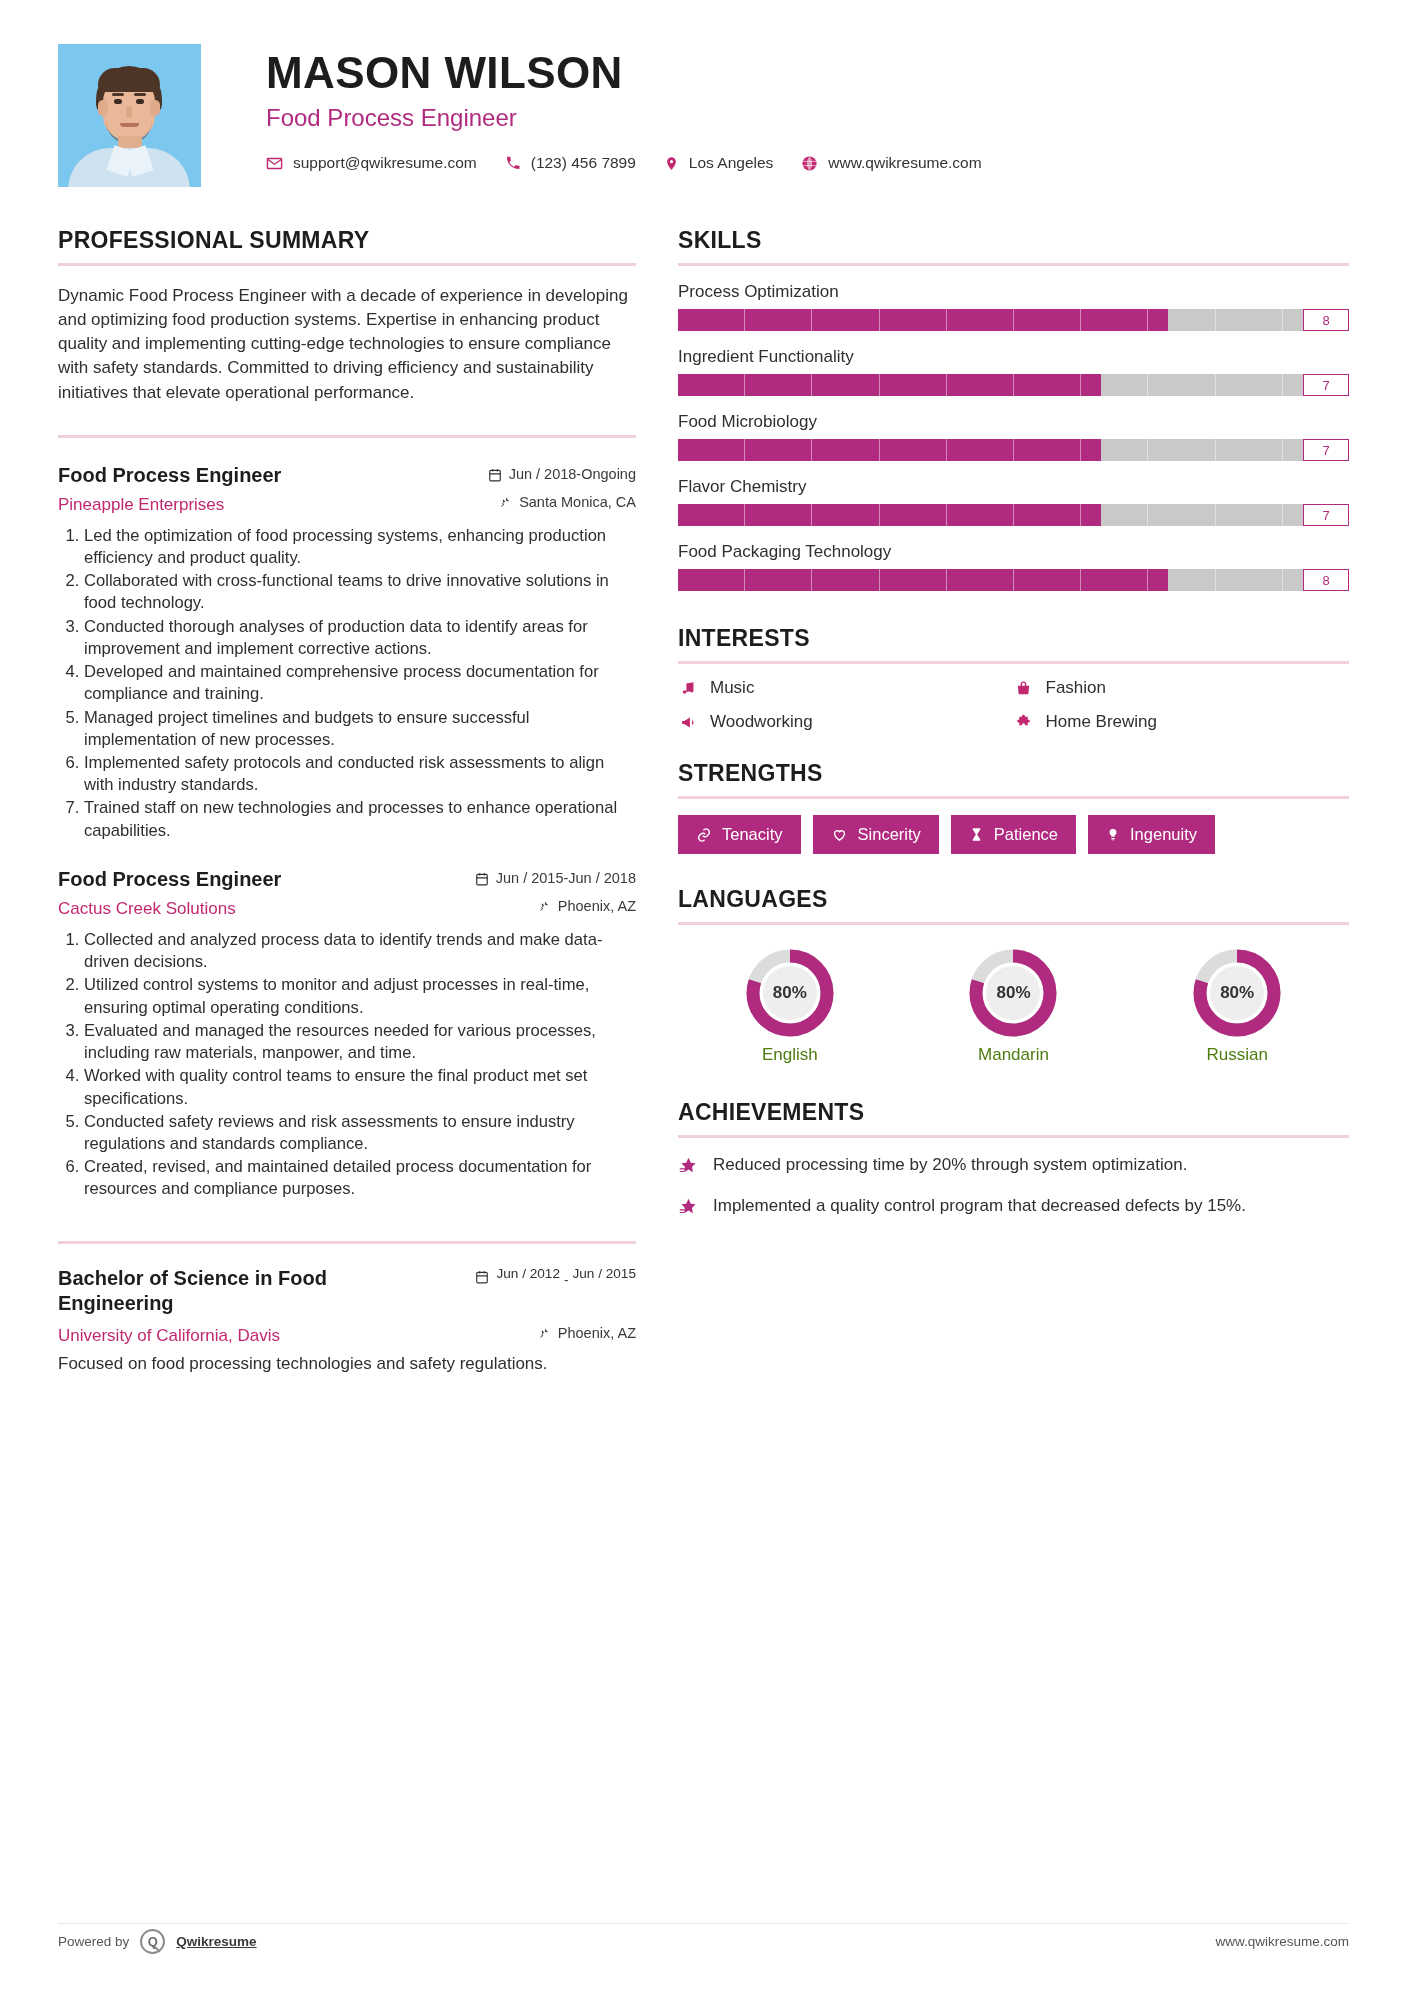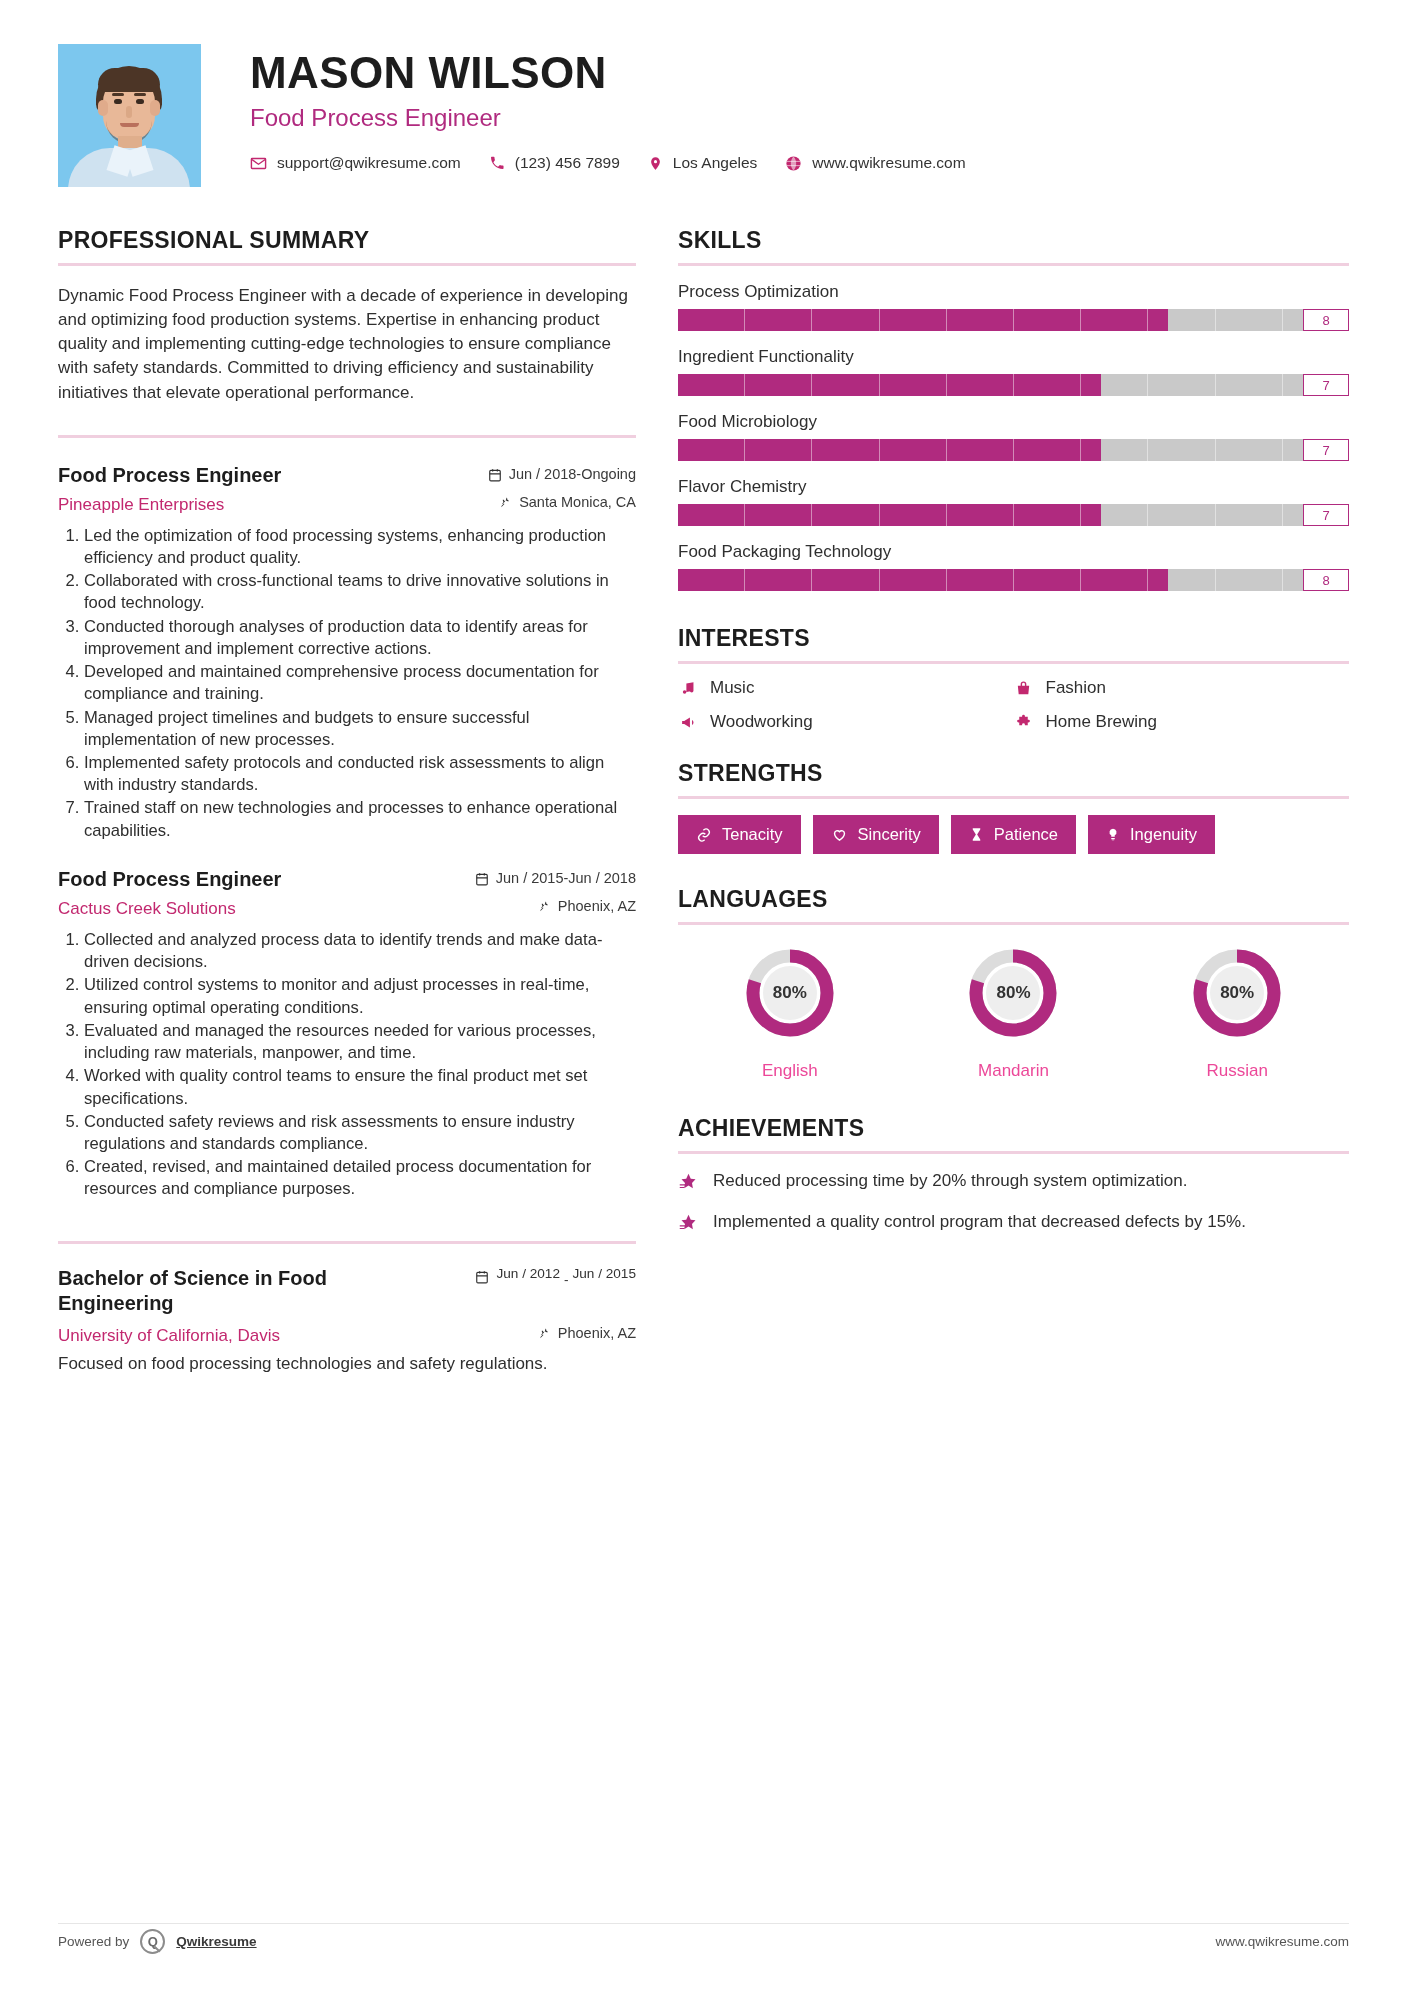--- a/index.html
+++ b/index.html
@@ -12,21 +12,21 @@
   }
   .page {
     position: relative;
     width: 1407px;
     height: 1990px;
     padding: 44px 58px 0 58px;
     background: #fff;
   }
 
   
-  .header { display: flex; align-items: flex-start; gap: 0; }
+  .header { display: flex; align-items: flex-start; gap: 16px; }
   .photo-wrap {
     width: 143px; height: 143px; flex: 0 0 143px;
     background: #7cc7ee; overflow: hidden; position: relative;
   }
   .photo-person { position: absolute; left: 0; top: 0; width: 143px; height: 143px; }
   .head-shape { position: absolute; }
   .hair { left: 38px; top: 22px; width: 66px; height: 48px; background: #4c3526; border-radius: 34px 34px 10px 10px; }
   .face { left: 45px; top: 32px; width: 52px; height: 64px; background: #e8b898; border-radius: 26px 26px 24px 24px; }
   .ear-l { left: 40px; top: 56px; width: 10px; height: 16px; background: #e0ab8b; border-radius: 6px; }
   .ear-r { left: 92px; top: 56px; width: 10px; height: 16px; background: #e0ab8b; border-radius: 6px; }
@@ -122,21 +122,21 @@
 
   
   .langs { display: flex; justify-content: space-between; margin-top: 20px; }
   .lang { width: 33.33%; display: flex; flex-direction: column; align-items: center; }
   .donut { position: relative; width: 96px; height: 96px; }
   .donut svg { transform: rotate(-90deg); }
   .donut .pct {
     position: absolute; inset: 0; display: flex; align-items: center; justify-content: center;
     font-size: 17px; font-weight: 700; color: #333;
   }
-  .lang-name { margin-top: 20px; font-size: 17px; color: #ec4899; }
+  .lang-name { margin-top: 4px; font-size: 17px; color: #4d7c0f; }
 
   
   .achs { margin-top: 16px; }
   .ach { display: flex; align-items: flex-start; margin-bottom: 14px; }
   .ach .ico { color: #b02a7f; margin-right: 14px; flex: 0 0 auto; margin-top: 2px; }
   .ach-text { font-size: 17px; line-height: 1.33; color: #2f2f2f; }
 
   
   .footer {
     position: absolute; left: 58px; right: 58px; bottom: 36px;

